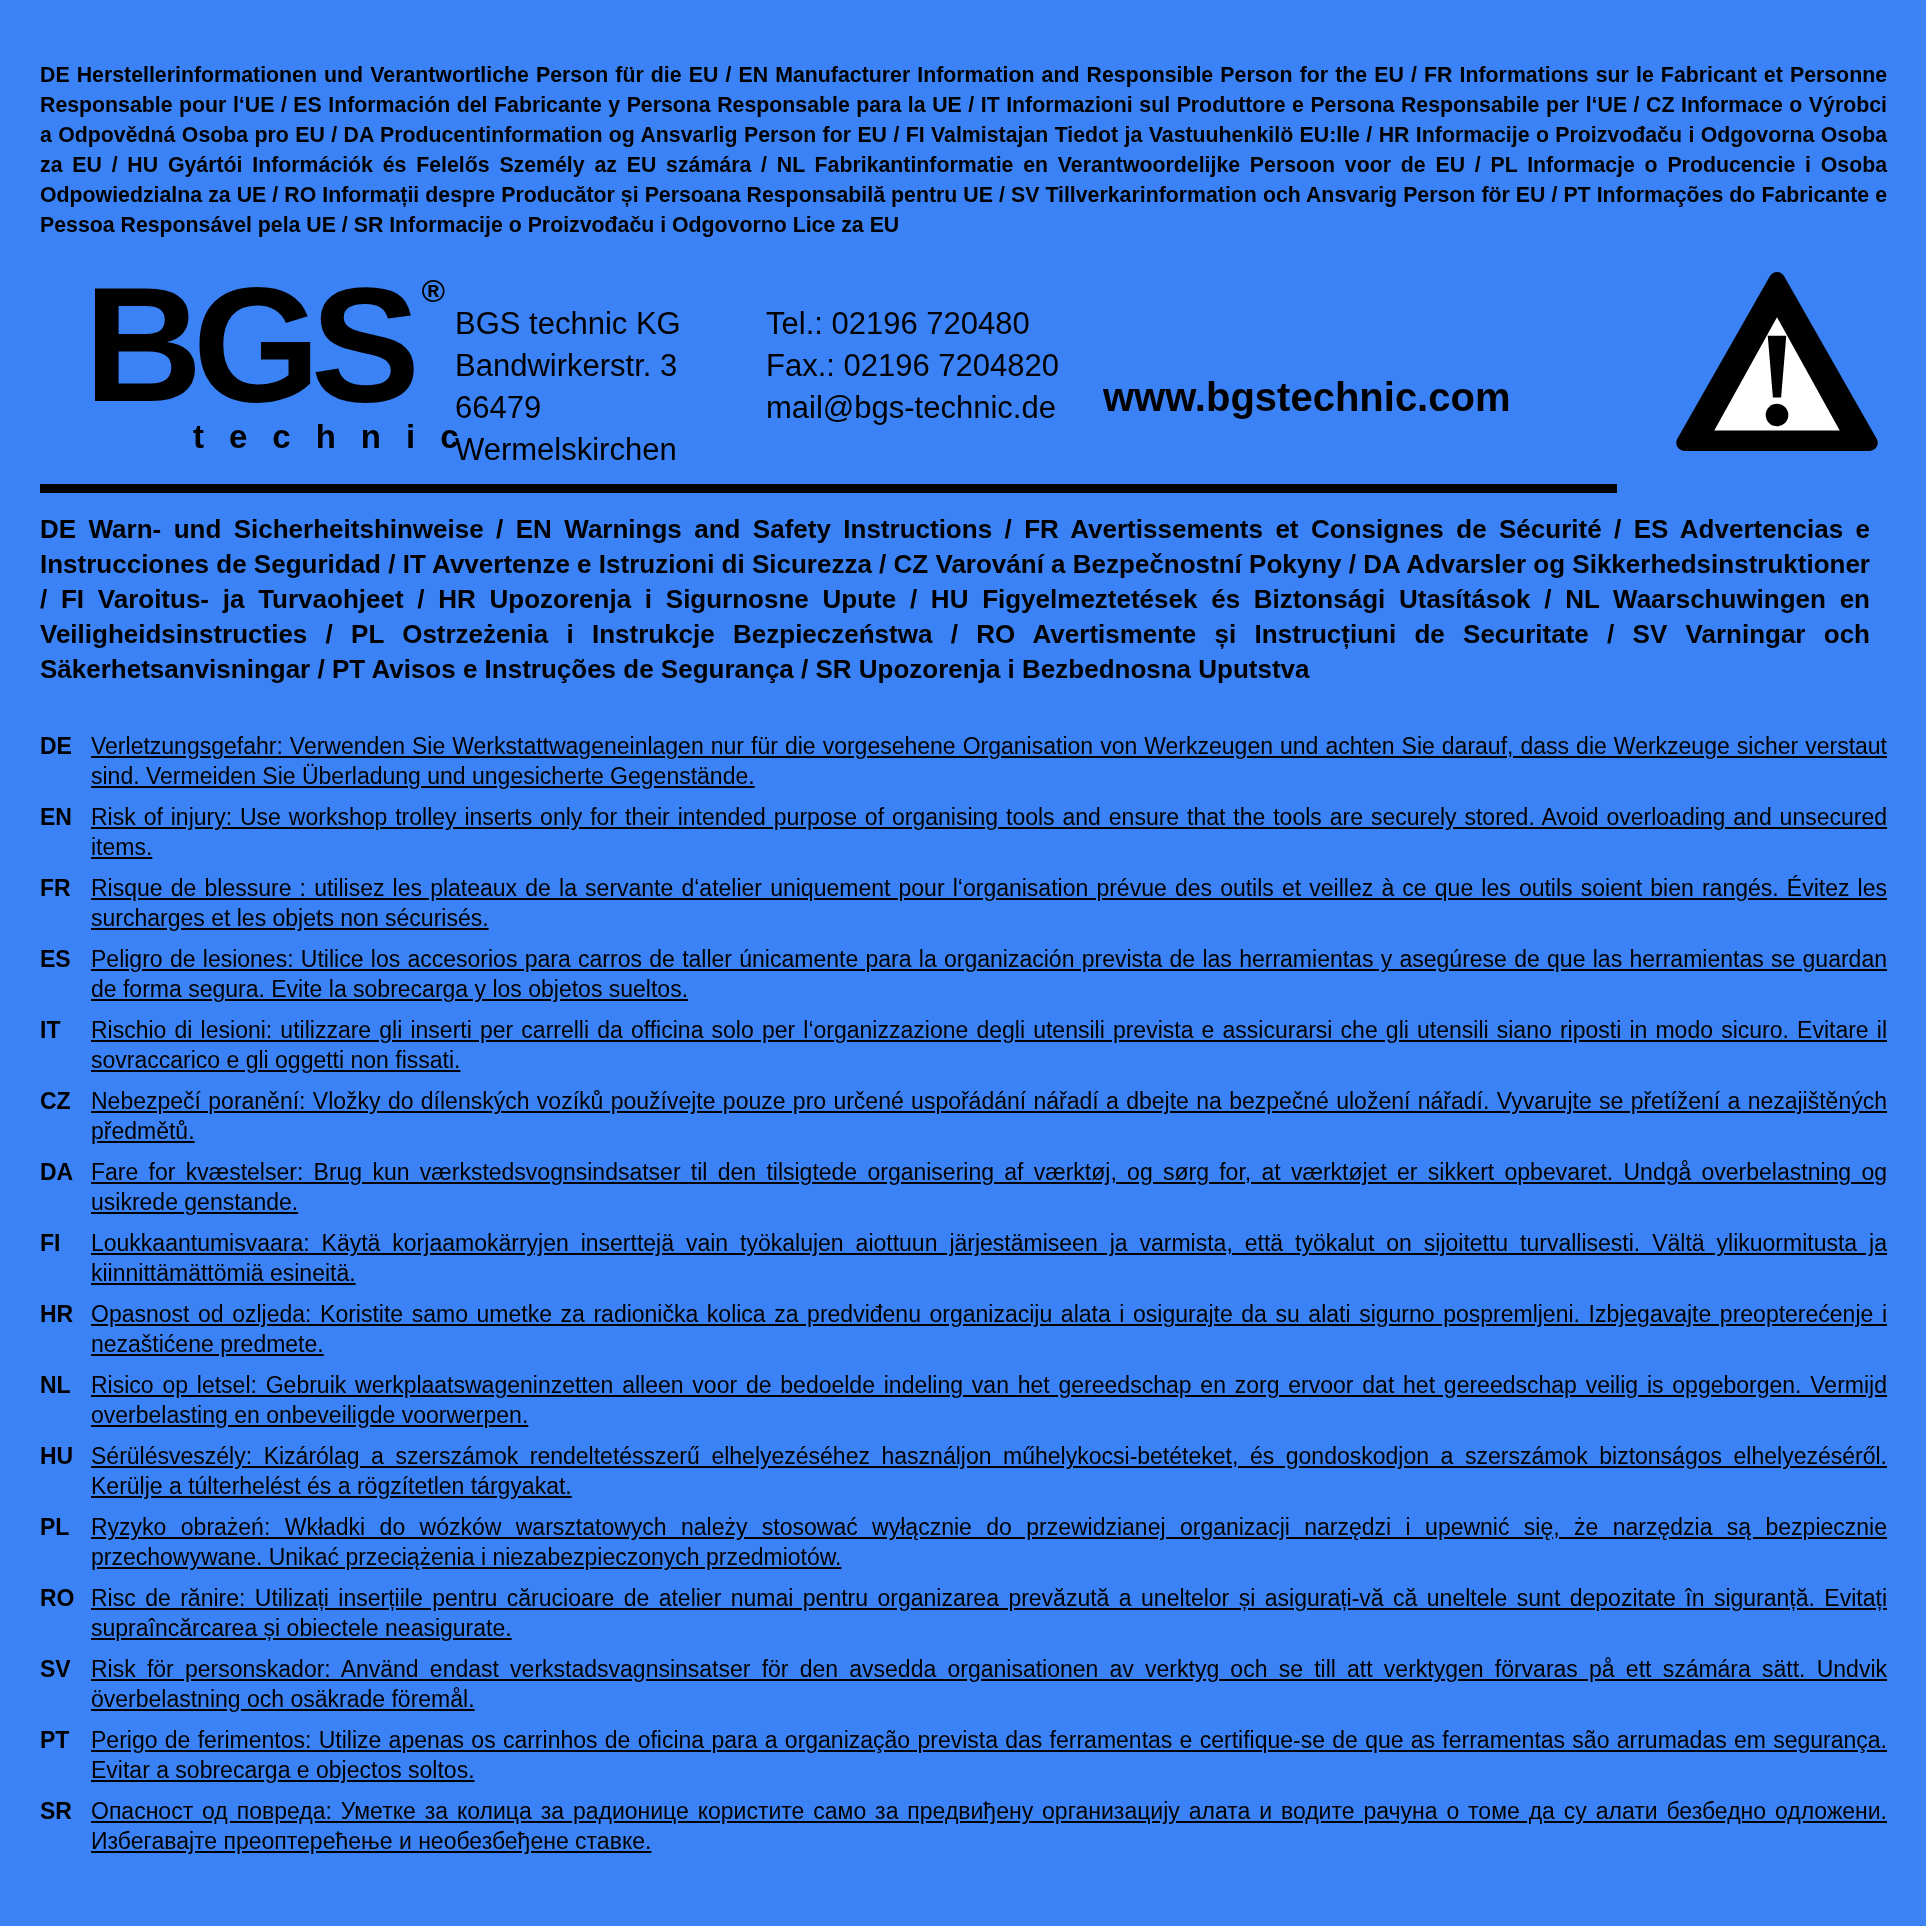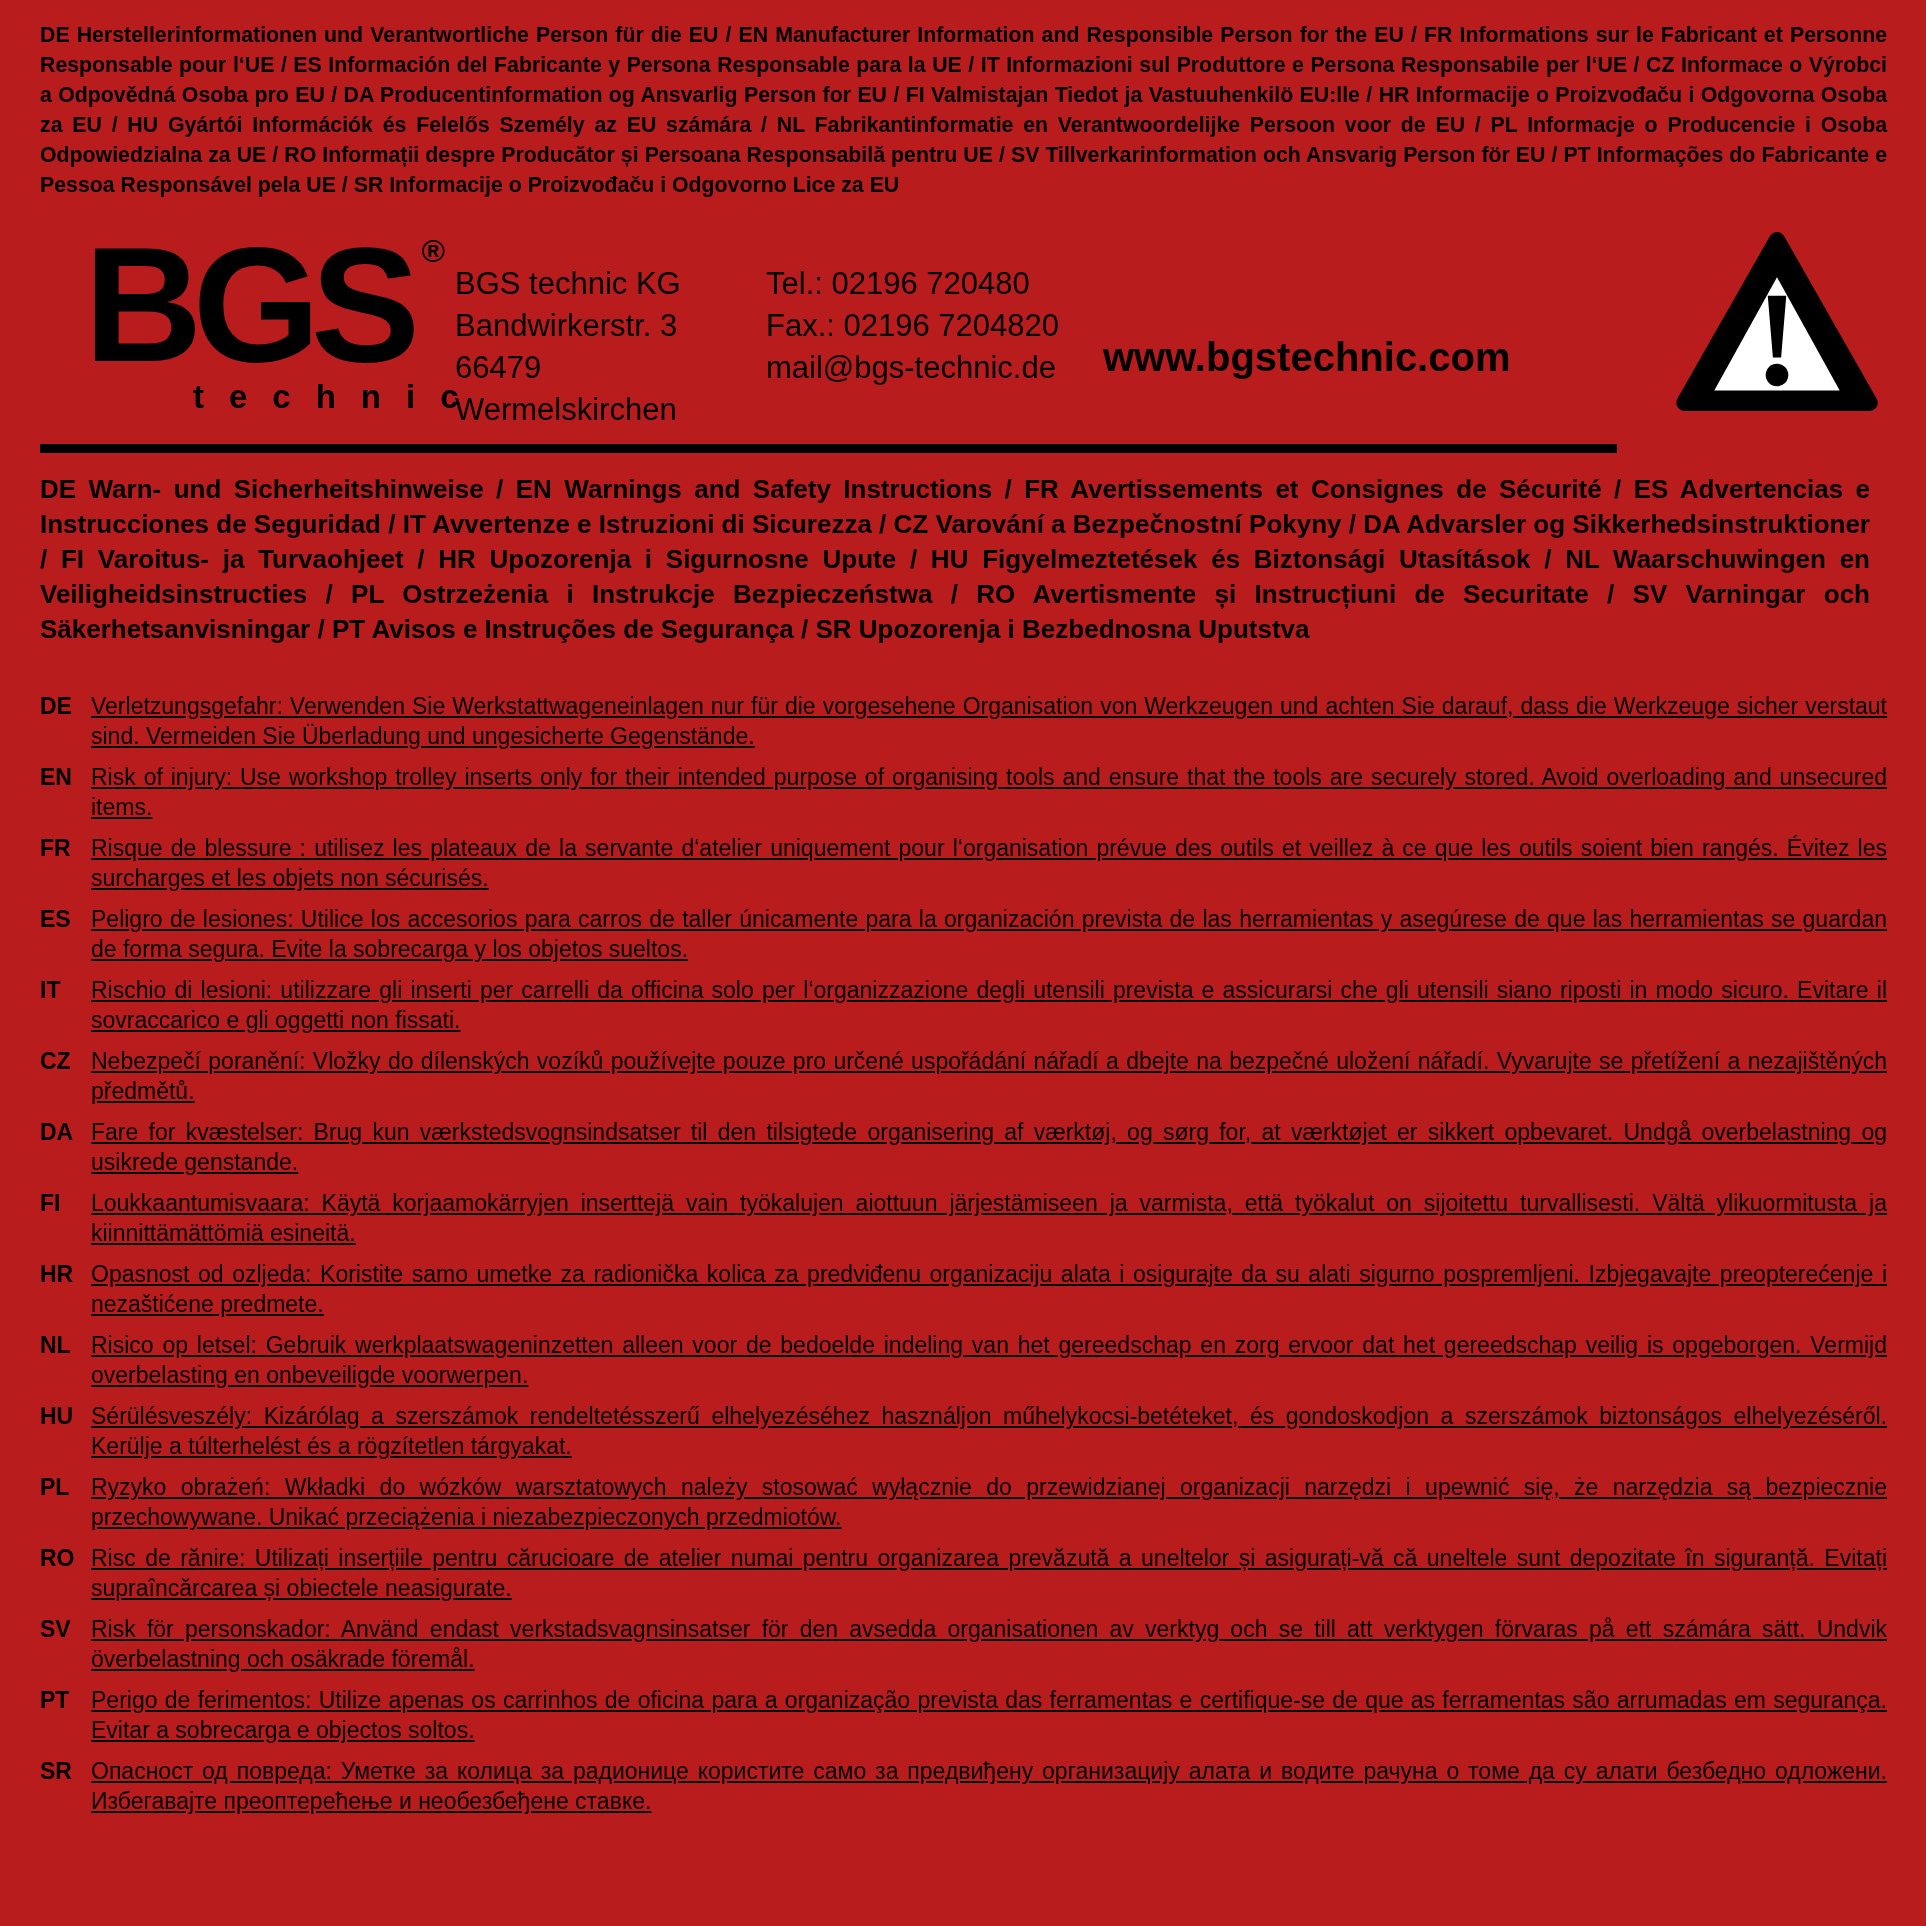--- a/index.html
+++ b/index.html
@@ -1,24 +1,24 @@
 <!DOCTYPE html>
 <html style="font-size:11px"><head>
 <meta charset="utf-8">
 <style>
   html, body { margin: 0; padding: 0; background: #ffffff; }
   .page {
     position: relative;
     width: 1926px;
     height: 1926px;
     box-sizing: border-box;
-    background: #b91c1c;
+    background: #3b82f6;
     color: #000000;
     font-family: "Liberation Sans", sans-serif;
-    padding: 20px 39px 0 40px;
+    padding: 60px 39px 0 40px;
     overflow: hidden;
   }
   .intro {
     margin: 0;
     font-weight: bold;
     font-size: 21.3px;
     line-height: 30px;
     text-align: justify;
   }
   .company-row {

